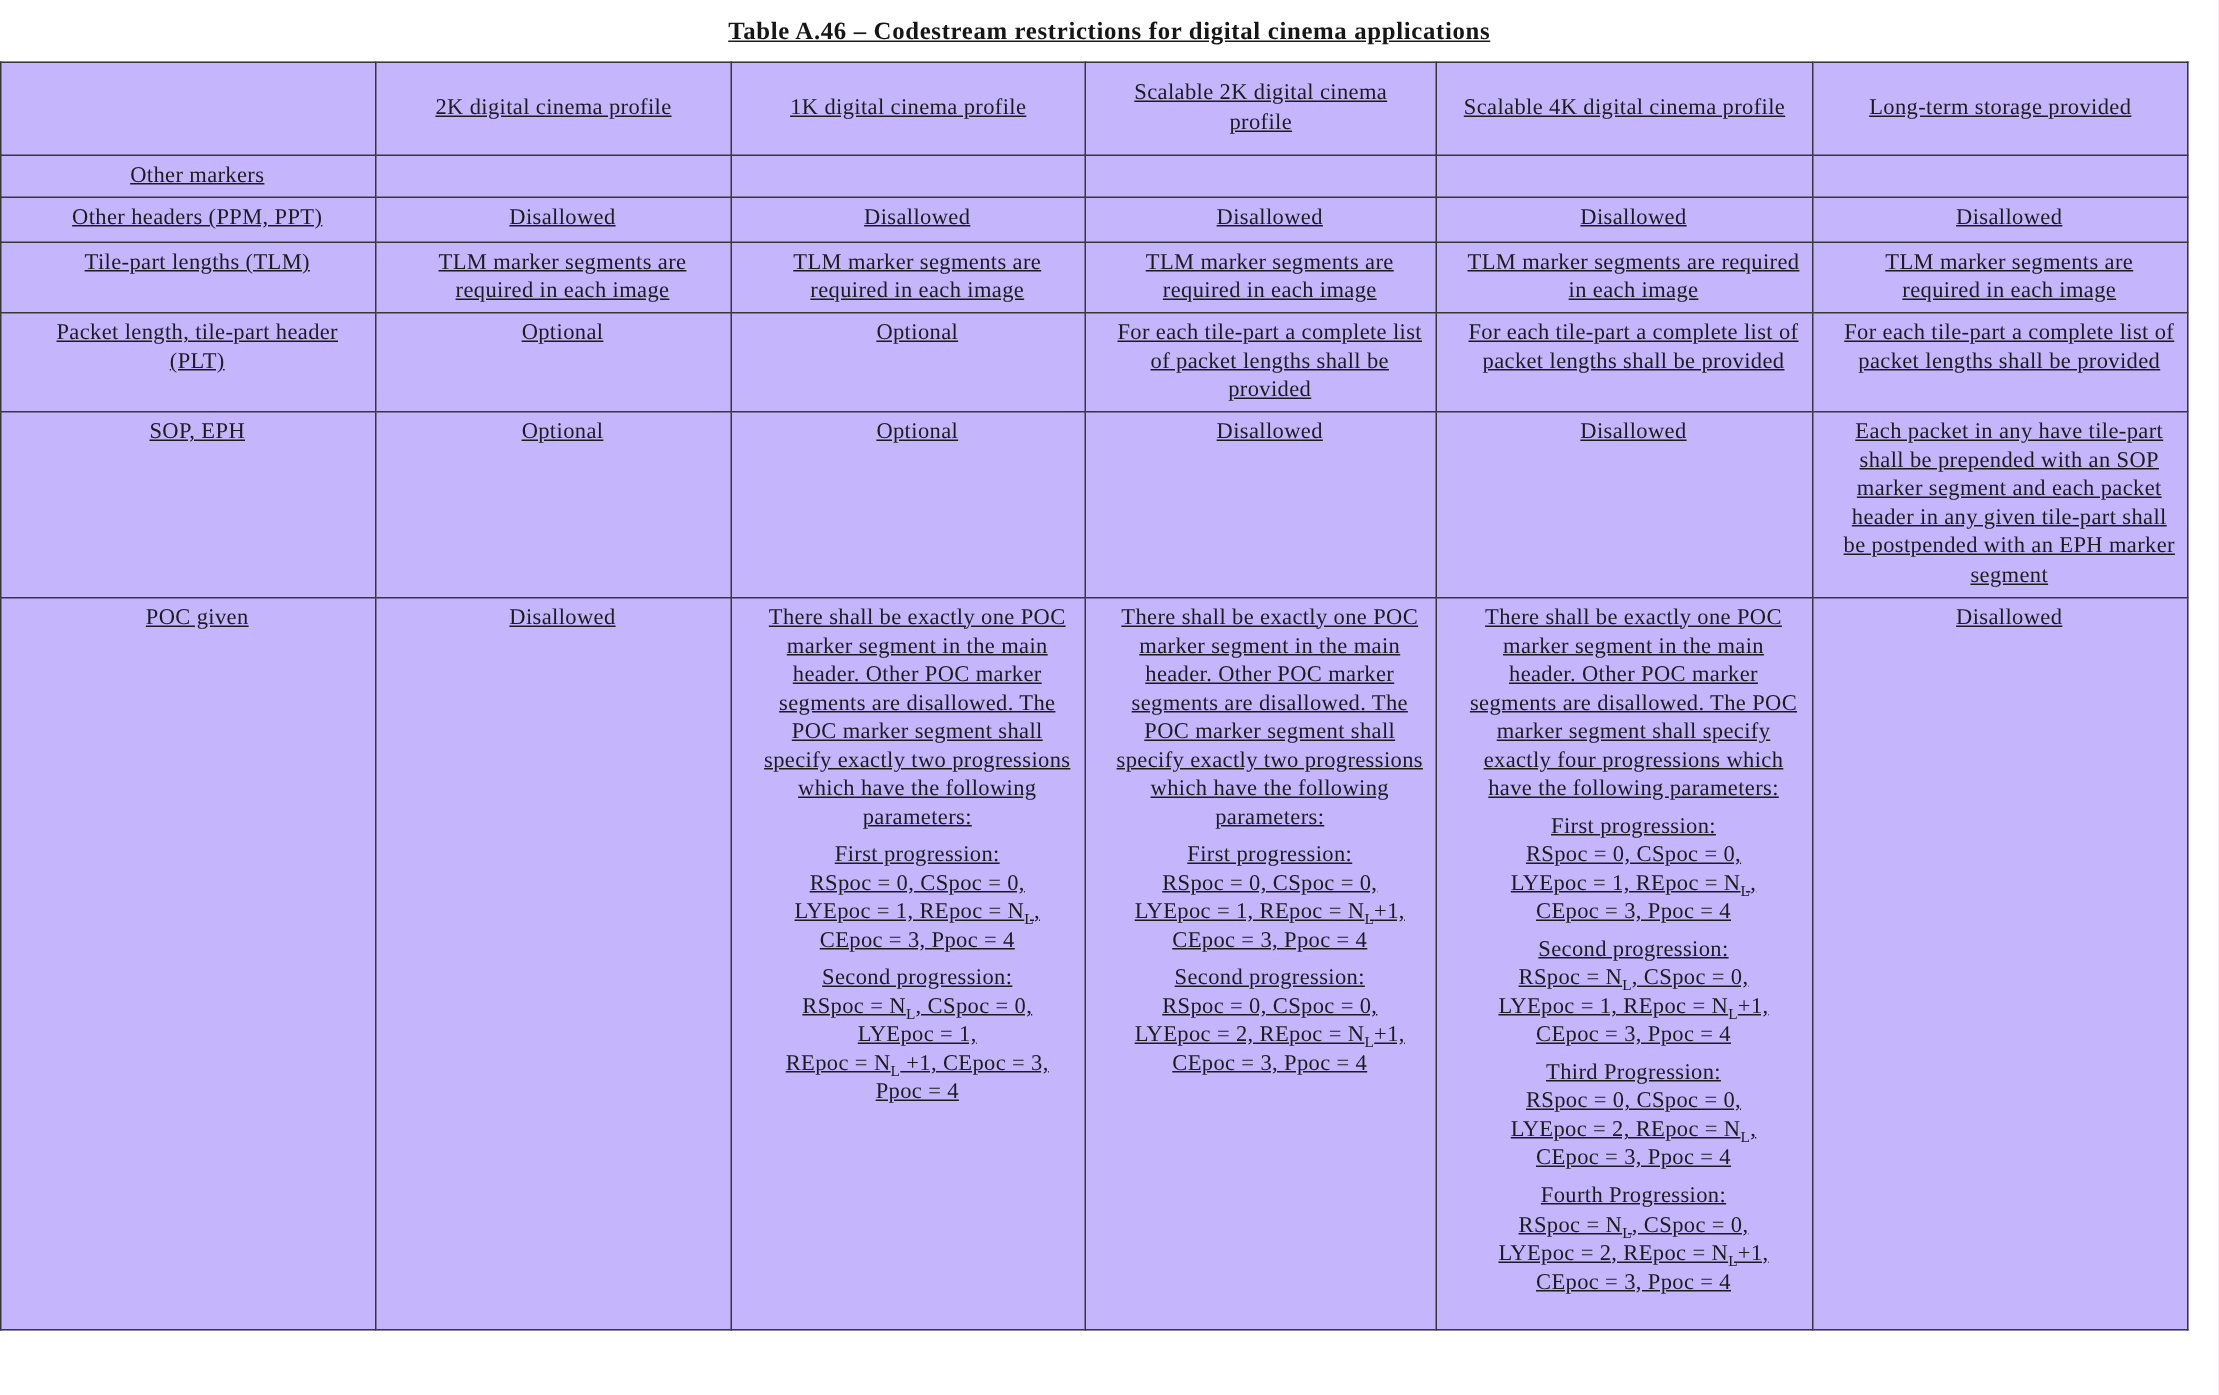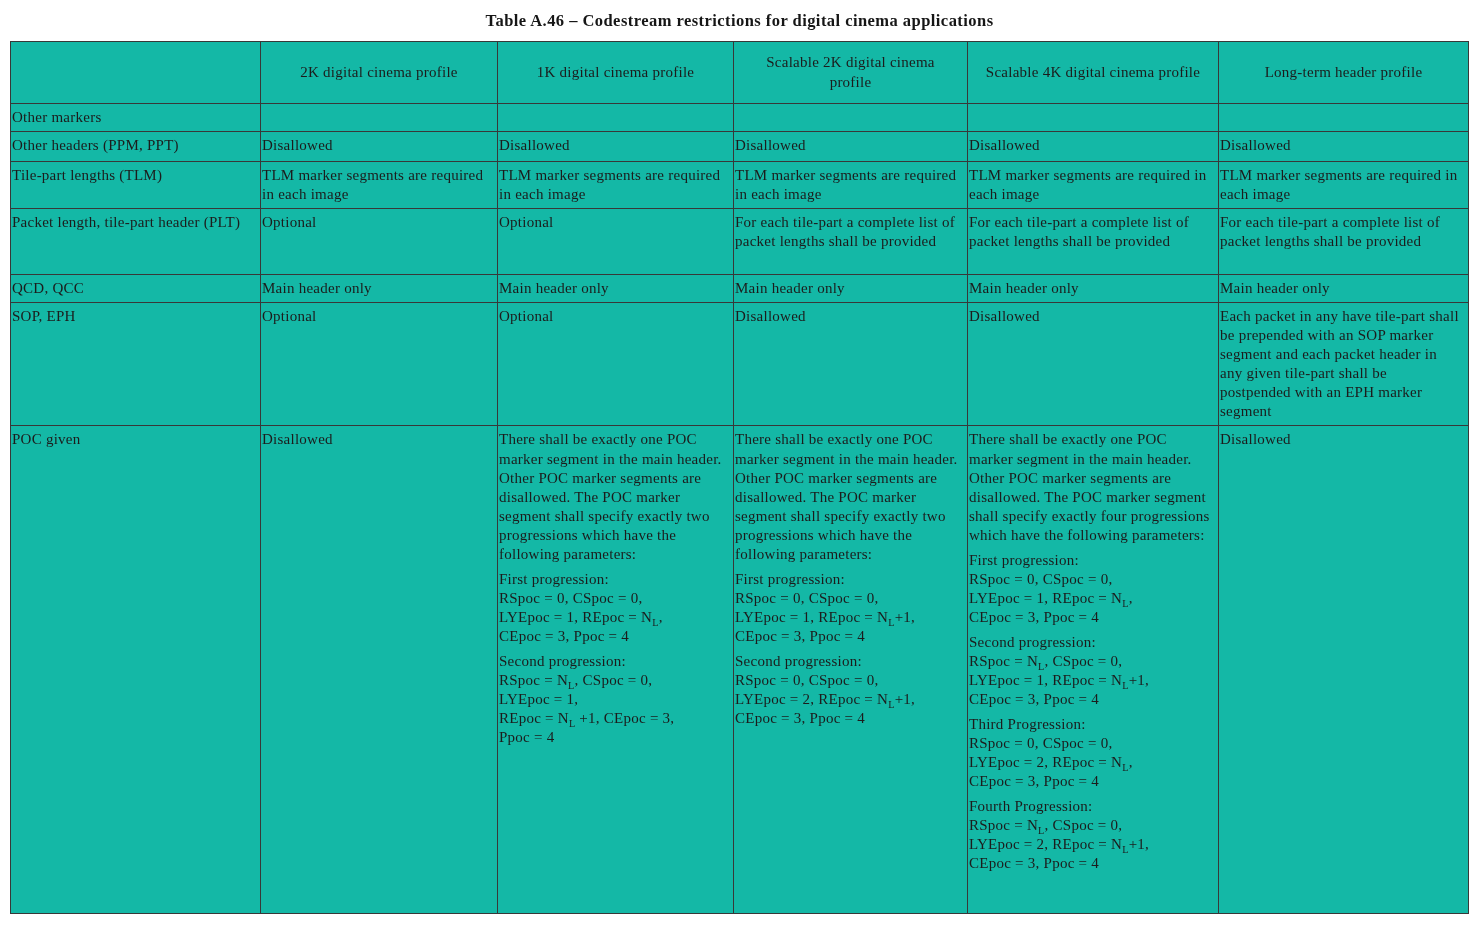--- a/index.html
+++ b/index.html
@@ -9,46 +9,46 @@
     width: 1479px;
     height: 930px;
     overflow: hidden;
     font-family: "Liberation Serif", "DejaVu Serif", serif;
     color: #1c1c1c;
   }
   .page {
     width: 1479px;
     height: 782px;
     box-sizing: border-box;
+    text-decoration: underline;
   }
   .table-title {
     text-align: center;
     font-weight: bold;
     font-size: 16.5px;
     letter-spacing: 0.45px;
     padding-top: 11px;
     padding-bottom: 10px;
     color: #161616;
   }
   table.restrictions {
     border-collapse: collapse;
     table-layout: fixed;
-    margin-left: 10px;
     width: 1458px;
-    background: #14b8a6;
+    background: #c4b5fd;
   }
   table.restrictions th,
   table.restrictions td {
     border: 1px solid #383838;
-    padding: 4px 8px 4px 1px;
+    padding: 4px 8px 4px 20px;
     font-size: 15px;
     line-height: 1.27;
     letter-spacing: 0.25px;
     vertical-align: top;
-    text-align: left;
+    text-align: center;
     box-sizing: border-box;
     overflow: hidden;
   }
   table.restrictions th {
     font-weight: normal;
     text-align: center;
     vertical-align: middle;
     padding: 6px 10px;
   }
   td .para { margin: 0 0 6px 0; }
@@ -73,21 +73,21 @@
       <col style="width:250px">
     </colgroup>
 
     <tbody>
         <tr style="height:62px">
       <th></th>
       <th>2K digital cinema profile</th>
       <th>1K digital cinema profile</th>
       <th>Scalable 2K digital cinema profile</th>
       <th>Scalable 4K digital cinema profile</th>
-      <th>Long-term header profile</th>
+      <th>Long-term storage provided</th>
     </tr>
 
     <tr style="height:28px">
       <td class="row-label">Other markers</td>
       <td></td>
       <td></td>
       <td></td>
       <td></td>
       <td></td>
     </tr>
@@ -112,28 +112,20 @@
 
     <tr style="height:66px">
       <td class="row-label">Packet length, tile-part header (PLT)</td>
       <td>Optional</td>
       <td>Optional</td>
       <td>For each tile-part a complete list of packet lengths shall be provided</td>
       <td>For each tile-part a complete list of packet lengths shall be provided</td>
       <td>For each tile-part a complete list of packet lengths shall be provided</td>
     </tr>
 
-    <tr style="height:28px">
-      <td class="row-label">QCD, QCC</td>
-      <td>Main header only</td>
-      <td>Main header only</td>
-      <td>Main header only</td>
-      <td>Main header only</td>
-      <td>Main header only</td>
-    </tr>
 
     <tr style="height:114px">
       <td class="row-label">SOP, EPH</td>
       <td>Optional</td>
       <td>Optional</td>
       <td>Disallowed</td>
       <td>Disallowed</td>
       <td>Each packet in any have tile-part shall be prepended with an SOP marker segment and each packet header in any given tile-part shall be postpended with an EPH marker segment</td>
     </tr>
 

